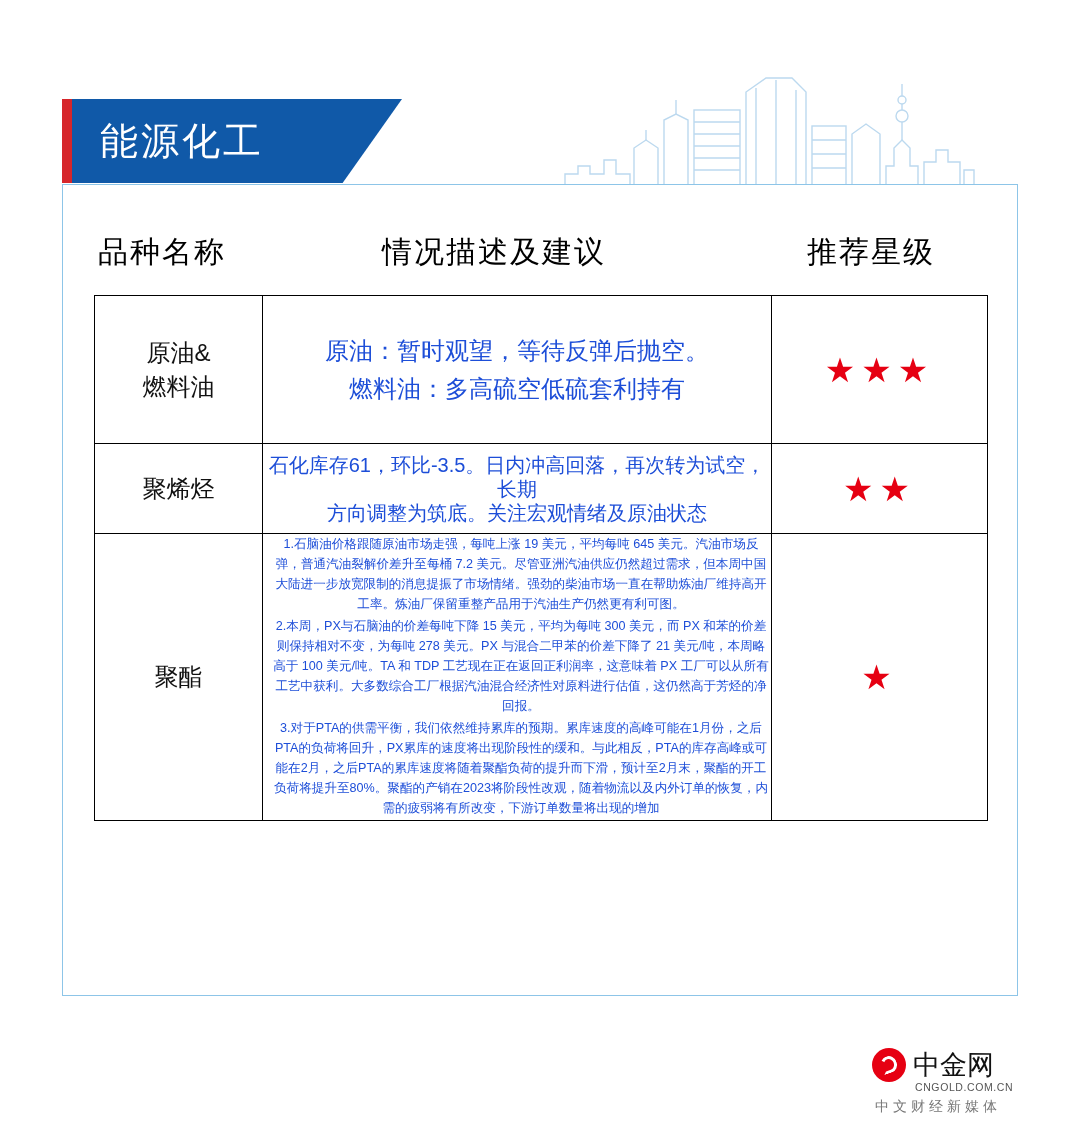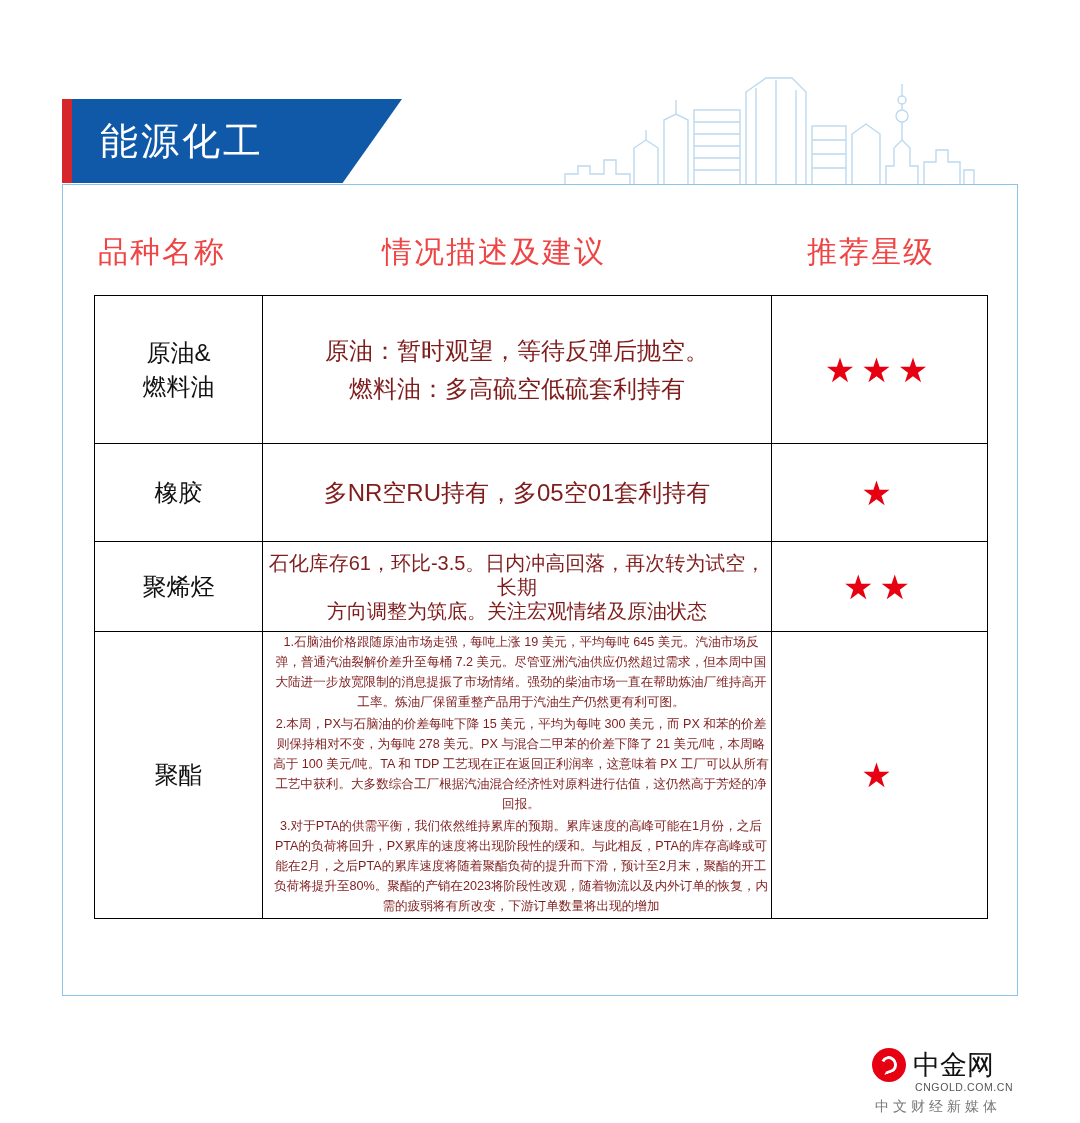--- a/index.html
+++ b/index.html
@@ -79,21 +79,21 @@
   
   .colheads {
     position: absolute;
     left: 62px;
     top: 218px;
     width: 956px;
     height: 72px;
   }
   .colhead {
     position: absolute;
-    color: #ef4444;
+    color: #000000;
     font-size: 30px;
     letter-spacing: 2px;
     white-space: nowrap;
   }
   .ch1 { left: 36px;  top: 14px; }
   .ch2 { left: 320px; top: 14px; }
   .ch3 { left: 745px; top: 14px; }
 
   
   .table {
@@ -112,21 +112,21 @@
   .c-name {
     width: 167px;
     text-align: center;
     font-size: 24px;
     color: #111111;
     line-height: 34px;
   }
   .c-desc {
     width: 508px;
     text-align: center;
-    color: #7f1d1d;
+    color: #1d4ed8;
     padding: 10px 14px;
   }
   .c-star {
     width: 215px;
     text-align: center;
     color: #e60012;
     font-size: 34px;
     letter-spacing: 6px;
     white-space: nowrap;
   }
@@ -264,29 +264,20 @@
           <div>原油&amp;</div>
           <div>燃料油</div>
         </td>
         <td class="c-desc desc-big">
           <div>原油：暂时观望，等待反弹后抛空。</div>
           <div>燃料油：多高硫空低硫套利持有</div>
         </td>
         <td class="c-star">★★★</td>
       </tr>
 
-      <tr class="r2">
-        <td class="c-name">
-          <div>橡胶</div>
-        </td>
-        <td class="c-desc desc-big">
-          <div>多NR空RU持有，多05空01套利持有</div>
-        </td>
-        <td class="c-star">★</td>
-      </tr>
 
       <tr class="r3">
         <td class="c-name">
           <div>聚烯烃</div>
         </td>
         <td class="c-desc desc-small">
           <div>石化库存61，环比-3.5。日内冲高回落，再次转为试空，长期</div>
           <div>方向调整为筑底。关注宏观情绪及原油状态</div>
         </td>
         <td class="c-star">★★</td>

